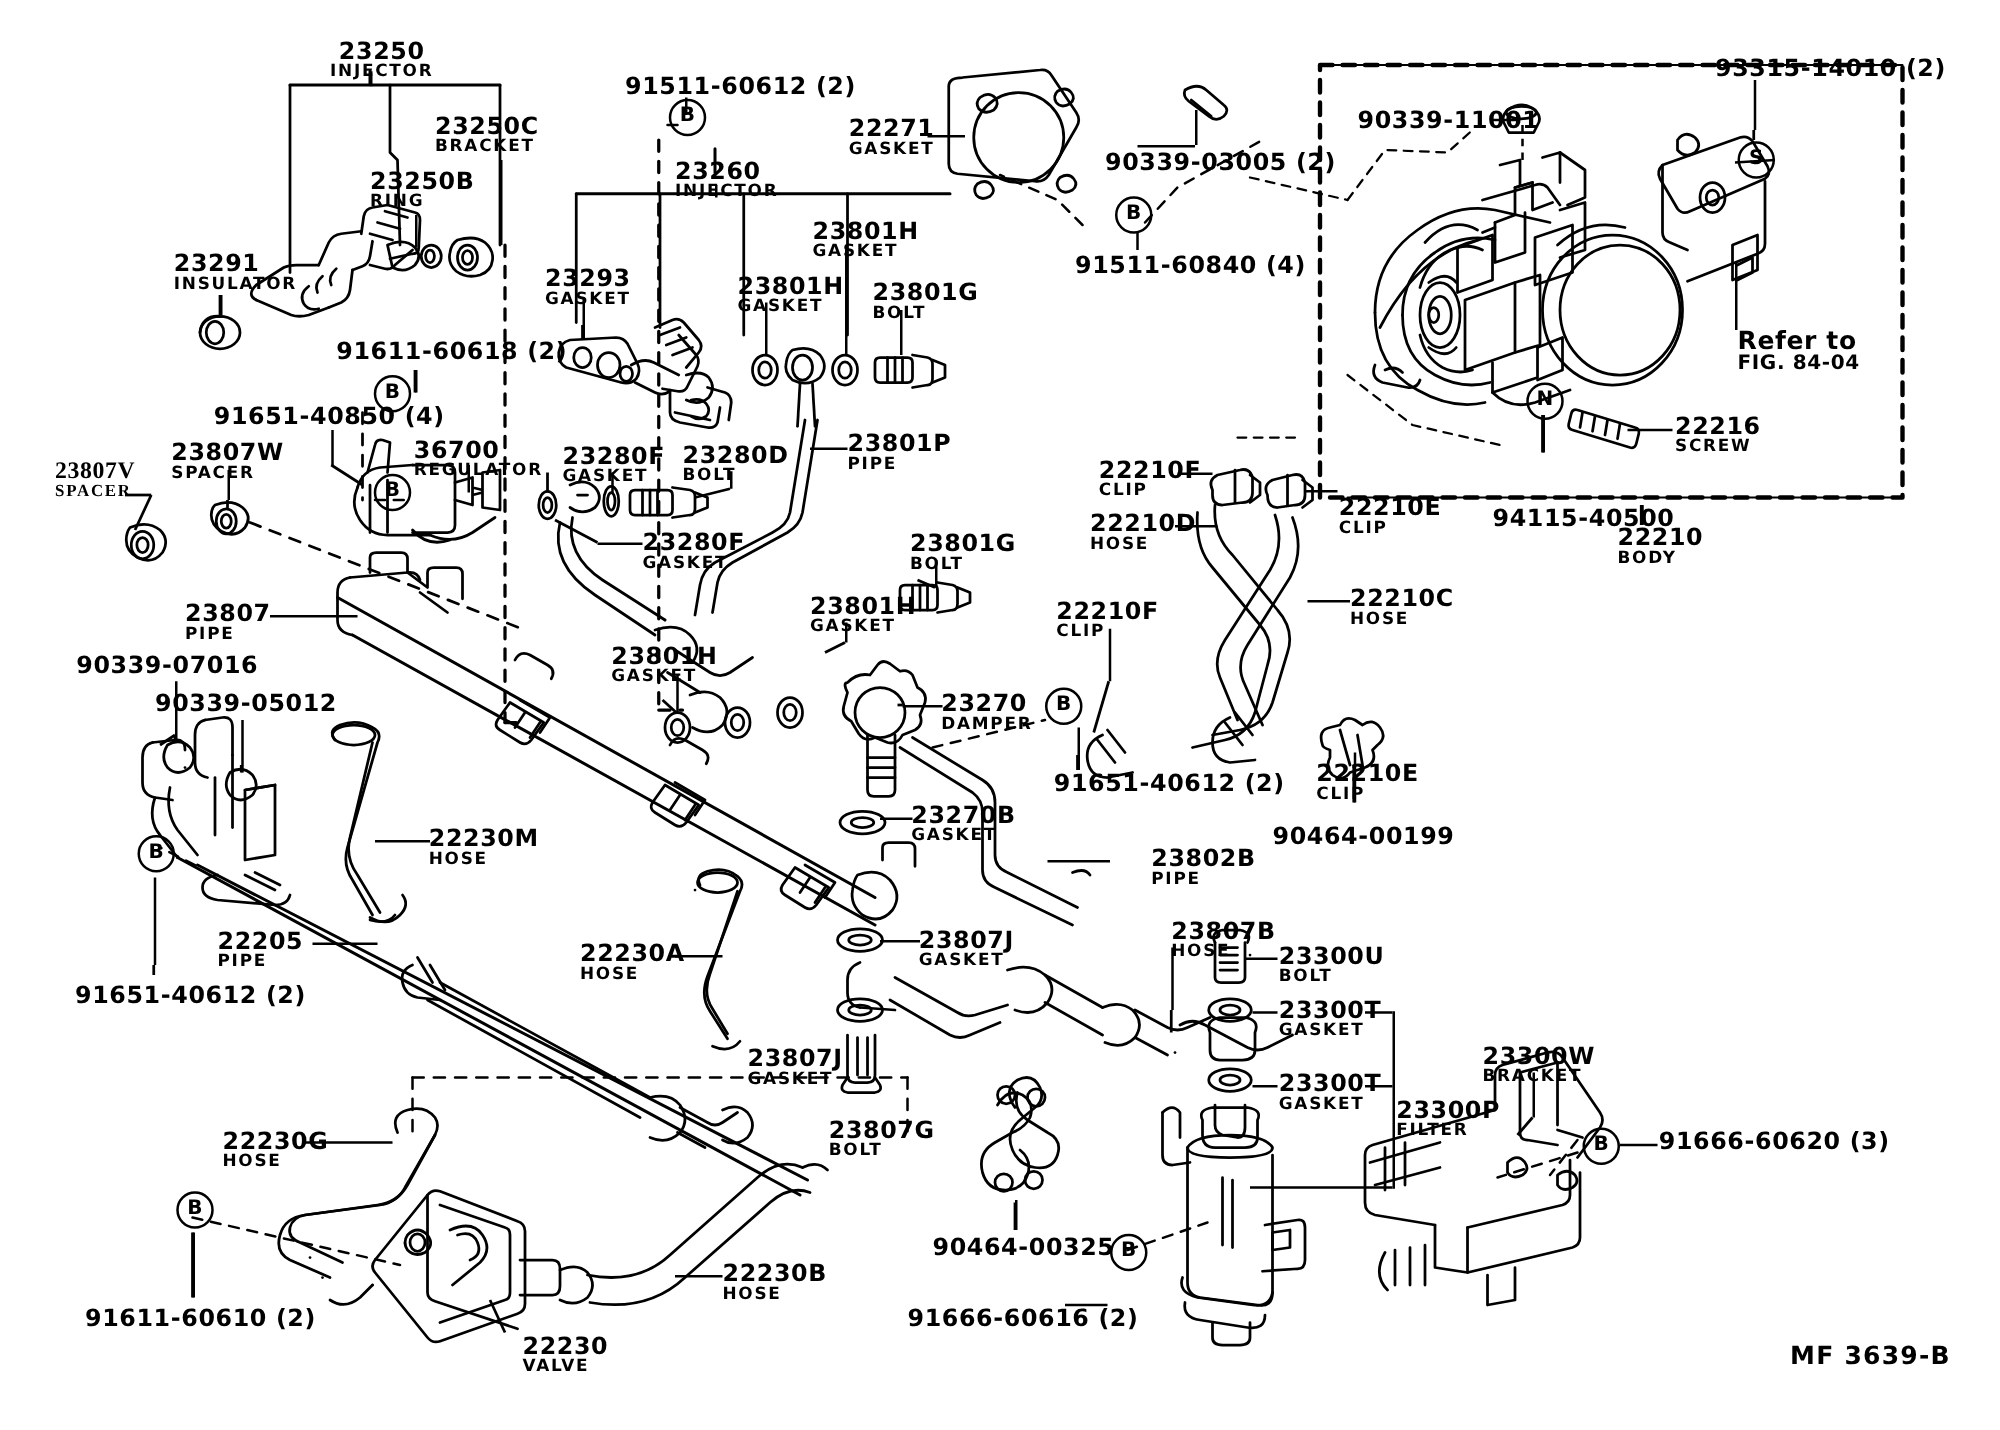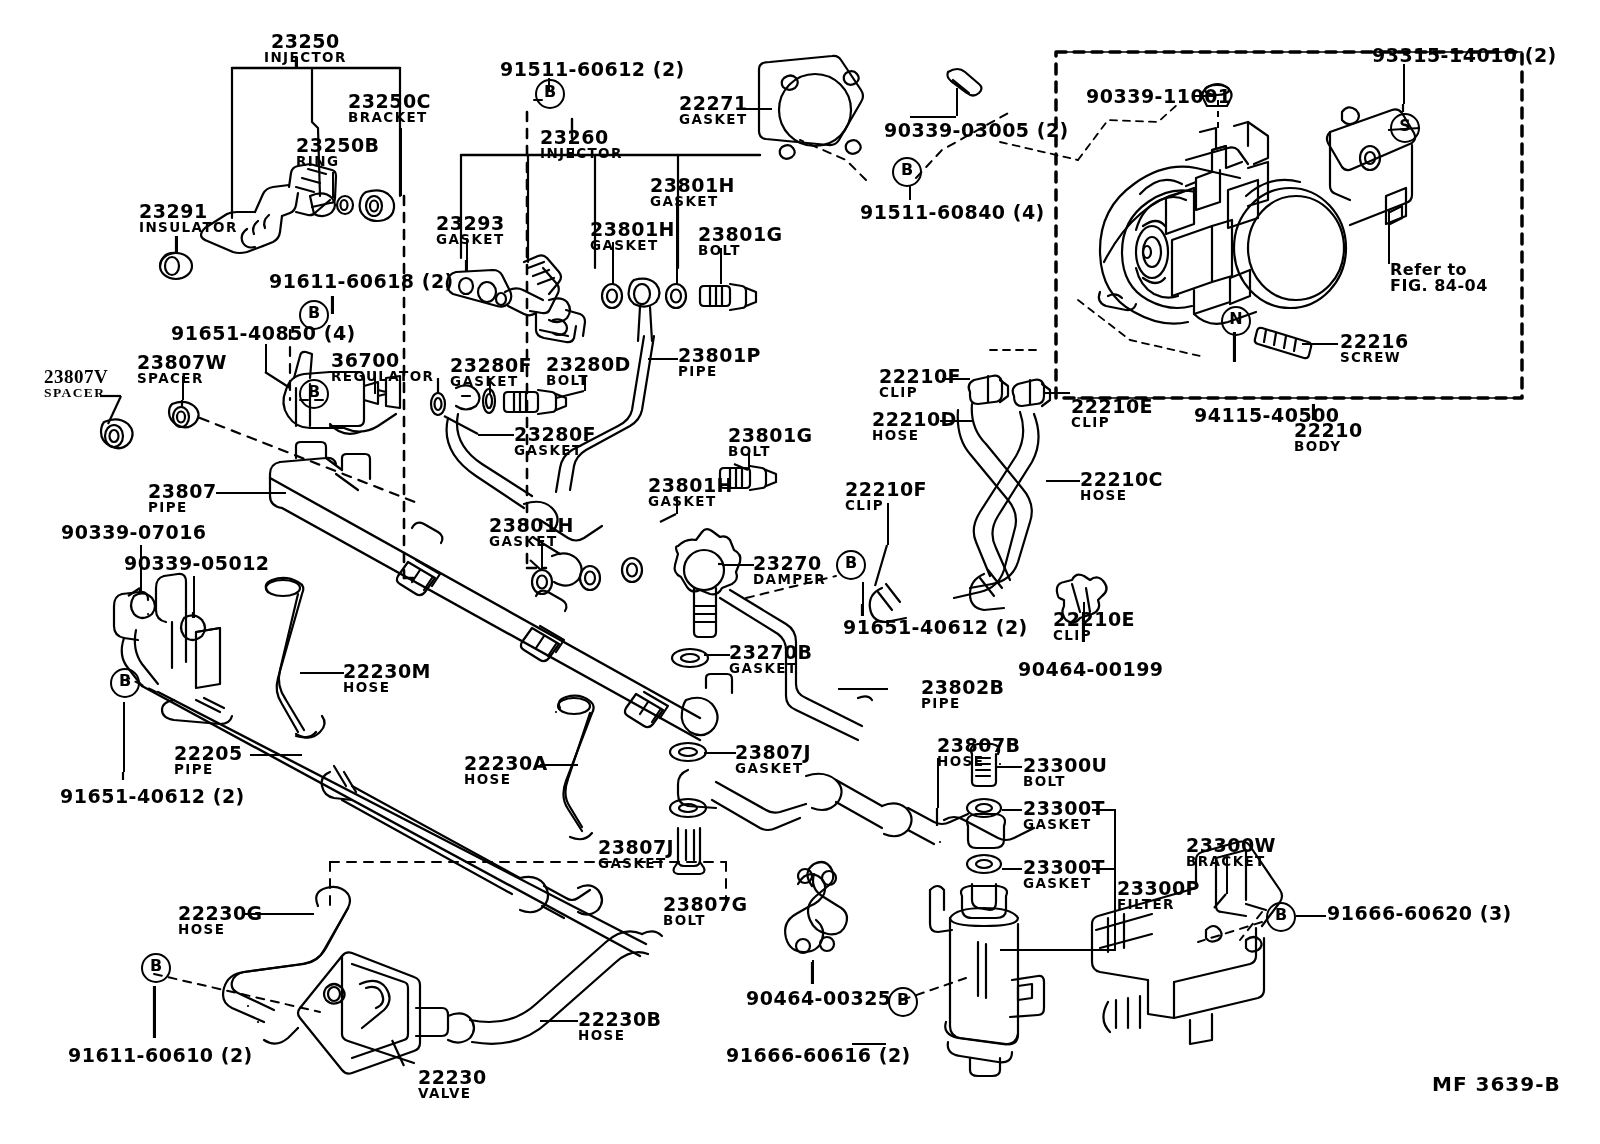--- a/index.html
+++ b/index.html
@@ -783,20 +783,20 @@
   <div class="lbl" style="left:418px;top:1068px;">
     <span class="pn">22230</span>
       <span class="nm">VALVE</span>
   </div>
   <div class="lbl" style="left:578px;top:1010px;">
     <span class="pn">22230B</span>
       <span class="nm">HOSE</span>
   </div>
 
   <div class="lbl" style="left:1390px;top:262px;">
-    <span class="pn" style="font-size:16px;">Refer to</span>
+    <span class="pn" style="font-size:20px;">Refer to</span>
     <span class="pn" style="font-size:16px;">FIG. 84-04</span>
   </div>
   <div class="ld ldv" style="left:1388px;top:210px;height:54px;"></div>
 
   <div class="footer" style="left:1432px;top:1072px;">MF  3639-B</div>
 
 </div>
 
 </body></html>

